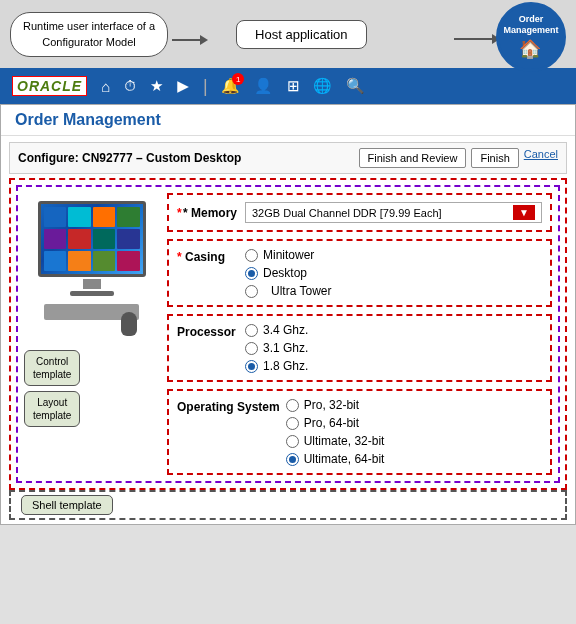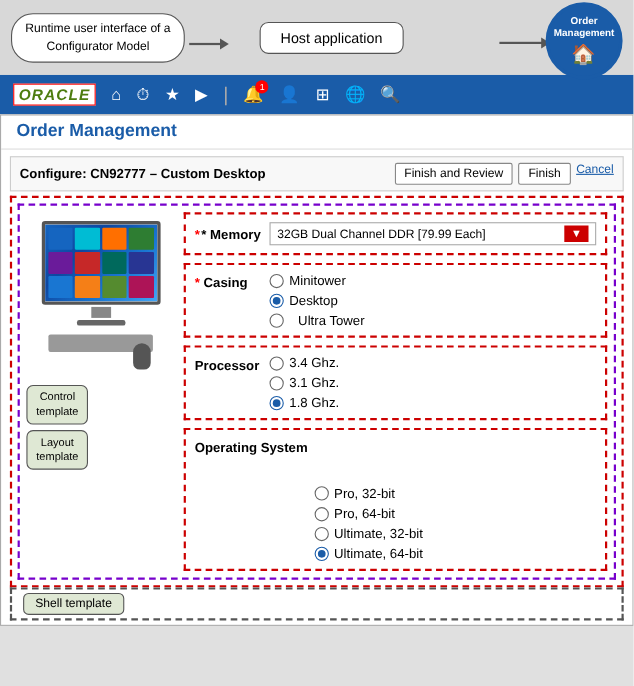--- a/index.html
+++ b/index.html
@@ -196,21 +196,21 @@
               </div>
             </div>
           </div>
         </div>
 
         <div style="border:2px dashed #cc0000; padding:7px 8px;">
           <div style="display:flex; align-items:flex-start; gap:6px;">
             <span style="font-weight:bold; font-size:12px; min-width:62px; padding-top:2px;">Operating System</span>
             <div style="display:flex; flex-direction:column; gap:4px;">
 
-              <div style="display:flex; align-items:flex-start; gap:5px; cursor:pointer;margin-top:44px;">
+              <div style="display:flex; align-items:flex-end; gap:5px; cursor:pointer;">
                 <div style="width:13px; height:13px; border-radius:50%; border:1.5px solid #666; flex-shrink:0;"></div>
                 <span style="font-size:12px;">Pro, 32-bit</span>
               </div>
 
               <div style="display:flex; align-items:center; gap:5px; cursor:pointer;">
                 <div style="width:13px; height:13px; border-radius:50%; border:1.5px solid #666; flex-shrink:0;"></div>
                 <span style="font-size:12px;">Pro, 64-bit</span>
               </div>
 
               <div style="display:flex; align-items:center; gap:5px; cursor:pointer;">

